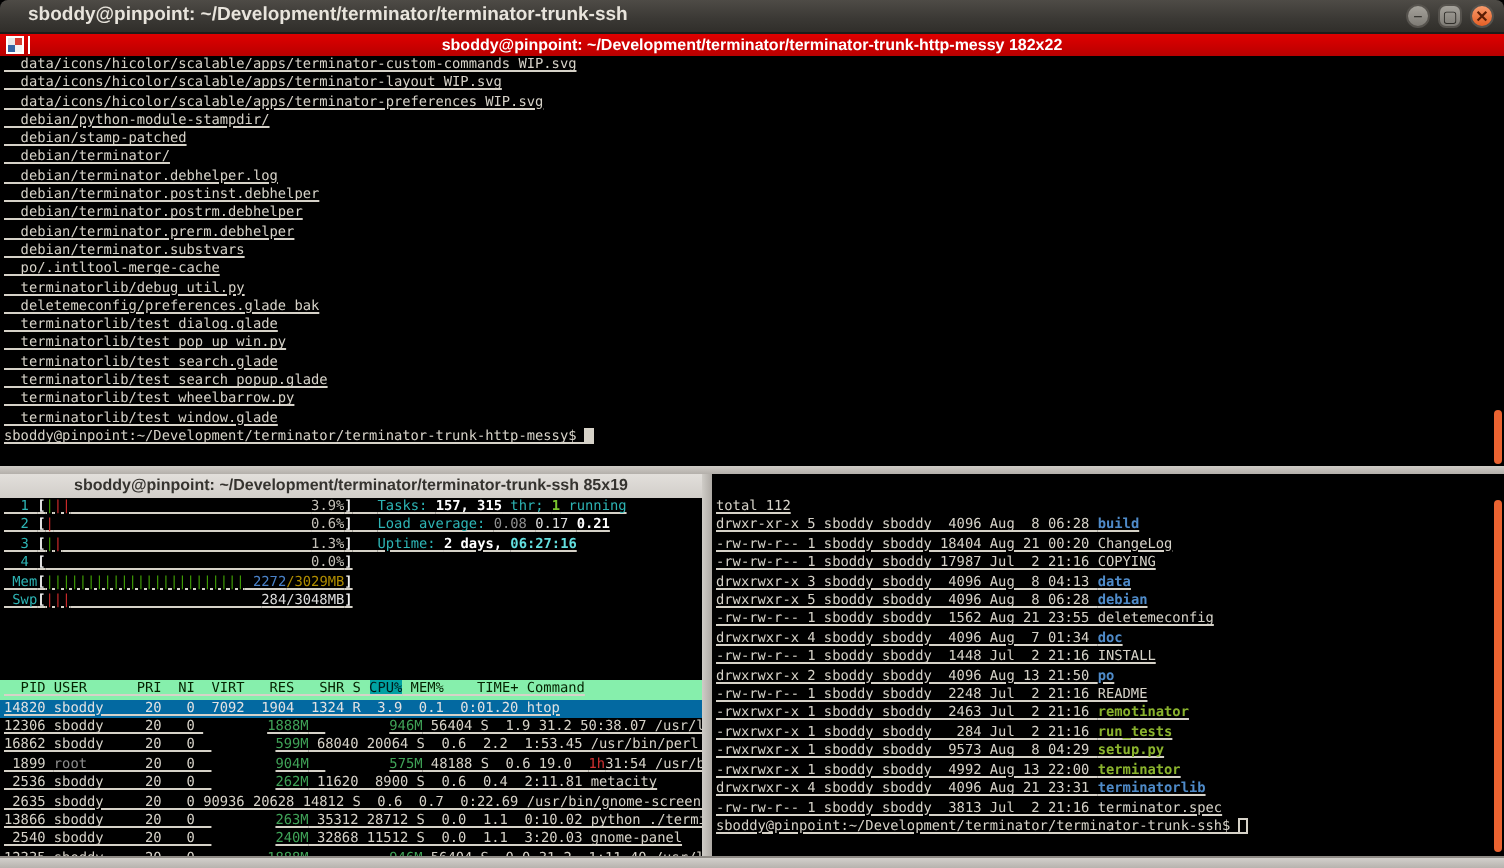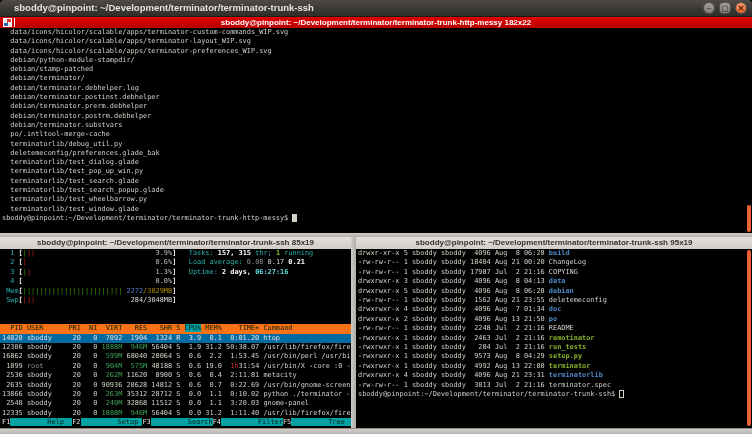--- a/index.html
+++ b/index.html
@@ -24,35 +24,35 @@
                border-bottom:1px solid #96928c;box-sizing:border-box;height:19px;line-height:12px;}
   #ptitle-left{left:0;top:237px;width:351px;}
   #ptitle-right{left:356px;top:237px;width:396px;}
   .gicon{position:absolute;left:3px;top:1px;width:9px;height:9px;box-sizing:border-box;}
   .gicon.colored{border:1px solid #fff;
     background:conic-gradient(#d63c30 0 25%,#f2f2f2 0 50%,#3465a4 0 75%,#e8e8e8 0);}
   .gsep{position:absolute;left:14px;top:18px;width:1px;height:9px;background:#fff;}
   
   .term{position:absolute;background:#000;overflow:hidden;
         font-family:"DejaVu Sans Mono","Liberation Mono",monospace;
-        font-size:6.9px;color:#d6d2c8;}
+        font-size:6.9px;color:#d6d2c8;text-decoration:underline;}
   #term-top{left:0;top:28px;width:752px;height:205px;}
   #term-top .t-line{line-height:9.3px;min-height:9.3px;}
   #term-htop{left:0;top:249px;width:416px;height:179px;}
   #term-ls{left:356px;top:249px;width:396px;height:179px;}
   #term-htop .t-line,#term-ls .t-line{line-height:9.4px;min-height:9.4px;}
   .t-line{white-space:pre;padding-left:2px;}
   
   .cy{color:#2db4b4;} .bc{color:#63dede;font-weight:bold;}
   .bw{color:#ffffff;font-weight:bold;} .w{color:#dcdcdc;} .dm{color:#8f8f8f;}
   .ml{color:#2db4b4;} .br{color:#f2f2f2;font-weight:bold;} .pc{color:#c4c0b8;}
-  .g{color:#3f9d05;} .r{color:#cc2a2a;} .gm{color:#3fa257;} .rd{color:#d03030;}
+  .g{color:#3f9d05;} .r{color:#cc2a2a;} .gm{color:#3fa257;margin-left:32px;} .rd{color:#d03030;}
   .mu{color:#4a82c8;text-align:center;} .mt{color:#b08d00;} .bgx{color:#7ac62e;font-weight:bold;}
   .dir{color:#4f8bc9;font-weight:bold;} .ex{color:#8ab32d;font-weight:bold;}
-  .hdr{background:#f97316;color:#052200;}
+  .hdr{background:#86efac;color:#052200;margin-top:16px;}
   .hsort{background:#00a2a2;color:#001a1a;}
   .cursor{background:#0369a1;color:#e2e2e2;}
   .fnbar .fk{color:#e8e8e8;} .fnbar .fl{background:#00a2a2;color:#001a1a;padding-left:37px;}
   .cur{background:#d6d2c8;color:#000;}
   .curh{box-shadow:inset 0 0 0 1px #d6d2c8;}
   
   #hdiv{position:absolute;left:0;top:233px;width:752px;height:4px;
         background:linear-gradient(#cfccc7,#b3afaa);}
   #vdiv{position:absolute;left:351px;top:237px;width:5px;height:191px;
         background:linear-gradient(90deg,#cfccc7,#aeaaa5);}
@@ -84,22 +84,22 @@
 
   <div id="term-top" class="term">
       <div class="t-line"><span>  data/icons/hicolor/scalable/apps/terminator-custom-commands_WIP.svg</span></div>
       <div class="t-line"><span>  data/icons/hicolor/scalable/apps/terminator-layout_WIP.svg</span></div>
       <div class="t-line"><span>  data/icons/hicolor/scalable/apps/terminator-preferences_WIP.svg</span></div>
       <div class="t-line"><span>  debian/python-module-stampdir/</span></div>
       <div class="t-line"><span>  debian/stamp-patched</span></div>
       <div class="t-line"><span>  debian/terminator/</span></div>
       <div class="t-line"><span>  debian/terminator.debhelper.log</span></div>
       <div class="t-line"><span>  debian/terminator.postinst.debhelper</span></div>
+      <div class="t-line"><span>  debian/terminator.postrm.debhelper</span></div>
       <div class="t-line"><span>  debian/terminator.prerm.debhelper</span></div>
-      <div class="t-line"><span>  debian/terminator.postrm.debhelper</span></div>
       <div class="t-line"><span>  debian/terminator.substvars</span></div>
       <div class="t-line"><span>  po/.intltool-merge-cache</span></div>
       <div class="t-line"><span>  terminatorlib/debug_util.py</span></div>
       <div class="t-line"><span>  deletemeconfig/preferences.glade_bak</span></div>
       <div class="t-line"><span>  terminatorlib/test_dialog.glade</span></div>
       <div class="t-line"><span>  terminatorlib/test_pop_up_win.py</span></div>
       <div class="t-line"><span>  terminatorlib/test_search.glade</span></div>
       <div class="t-line"><span>  terminatorlib/test_search_popup.glade</span></div>
       <div class="t-line"><span>  terminatorlib/test_wheelbarrow.py</span></div>
       <div class="t-line"><span>  terminatorlib/test_window.glade</span></div>
@@ -130,32 +130,30 @@
       <div class="t-line"><span> 2536 sboddy     20   0  </span><span class="gm">262M</span><span> 11620  8900 S  0.6  0.4  2:11.81 metacity</span></div>
       <div class="t-line"><span> 2635 sboddy     20   0 90936 20628 14812 S  0.6  0.7  0:22.69 /usr/bin/gnome-screens</span></div>
       <div class="t-line"><span>13866 sboddy     20   0  </span><span class="gm">263M</span><span> 35312 28712 S  0.0  1.1  0:10.02 python ./terminator -g</span></div>
       <div class="t-line"><span> 2540 sboddy     20   0  </span><span class="gm">240M</span><span> 32868 11512 S  0.0  1.1  3:20.03 gnome-panel</span></div>
       <div class="t-line"><span>12335 sboddy     20   0 </span><span class="gm">1888M</span><span>  </span><span class="gm">946M</span><span> 56404 S  0.0 31.2  1:11.40 /usr/lib/firefox/firef</span></div>
       <div class="t-line fnbar"><span class="fk">F1</span><span class="fl">Help  </span><span class="fk">F2</span><span class="fl">Setup </span><span class="fk">F3</span><span class="fl">Search</span><span class="fk">F4</span><span class="fl">Filter</span><span class="fk">F5</span><span class="fl">Tree  </span><span class="fk">F6</span><span class="fl">SortBy</span><span class="fk">F7</span><span class="fl">Nice -</span><span class="fk">F8</span><span class="fl">Nice +</span><span class="fk">F9</span><span class="fl">Kill  </span><span class="fk">F10</span><span class="fl">Quit  </span></div>
     </div>
 
   <div id="vdiv"></div>
 
-  <div id="ptitle-right" class="ptitle gray">
-    
-    <span>sboddy@pinpoint: ~/Development/terminator/terminator-trunk-ssh 95x19</span>
-  </div>
   <div id="term-ls" class="term">
+      <div class="t-line"><span>total 112</span></div>
       <div class="t-line"><span>drwxr-xr-x 5 sboddy sboddy  4096 Aug  8 06:28 </span><span class="dir">build</span></div>
       <div class="t-line"><span>-rw-rw-r-- 1 sboddy sboddy 18404 Aug 21 00:20 ChangeLog</span></div>
       <div class="t-line"><span>-rw-rw-r-- 1 sboddy sboddy 17987 Jul  2 21:16 COPYING</span></div>
       <div class="t-line"><span>drwxrwxr-x 3 sboddy sboddy  4096 Aug  8 04:13 </span><span class="dir">data</span></div>
       <div class="t-line"><span>drwxrwxr-x 5 sboddy sboddy  4096 Aug  8 06:28 </span><span class="dir">debian</span></div>
       <div class="t-line"><span>-rw-rw-r-- 1 sboddy sboddy  1562 Aug 21 23:55 deletemeconfig</span></div>
       <div class="t-line"><span>drwxrwxr-x 4 sboddy sboddy  4096 Aug  7 01:34 </span><span class="dir">doc</span></div>
+      <div class="t-line"><span>-rw-rw-r-- 1 sboddy sboddy  1448 Jul  2 21:16 INSTALL</span></div>
       <div class="t-line"><span>drwxrwxr-x 2 sboddy sboddy  4096 Aug 13 21:50 </span><span class="dir">po</span></div>
       <div class="t-line"><span>-rw-rw-r-- 1 sboddy sboddy  2248 Jul  2 21:16 README</span></div>
       <div class="t-line"><span>-rwxrwxr-x 1 sboddy sboddy  2463 Jul  2 21:16 </span><span class="ex">remotinator</span></div>
       <div class="t-line"><span>-rwxrwxr-x 1 sboddy sboddy   284 Jul  2 21:16 </span><span class="ex">run_tests</span></div>
       <div class="t-line"><span>-rwxrwxr-x 1 sboddy sboddy  9573 Aug  8 04:29 </span><span class="ex">setup.py</span></div>
       <div class="t-line"><span>-rwxrwxr-x 1 sboddy sboddy  4992 Aug 13 22:00 </span><span class="ex">terminator</span></div>
       <div class="t-line"><span>drwxrwxr-x 4 sboddy sboddy  4096 Aug 21 23:31 </span><span class="dir">terminatorlib</span></div>
       <div class="t-line"><span>-rw-rw-r-- 1 sboddy sboddy  3813 Jul  2 21:16 terminator.spec</span></div>
       <div class="t-line"><span>sboddy@pinpoint:~/Development/terminator/terminator-trunk-ssh$ </span><span class="curh"> </span></div>
     </div>

